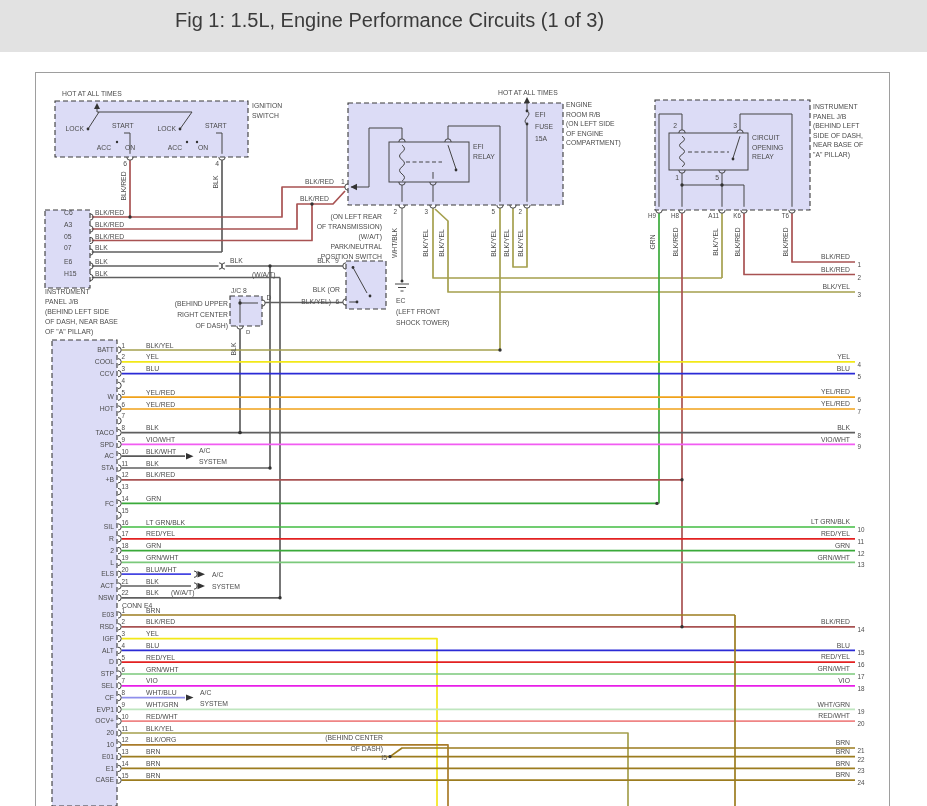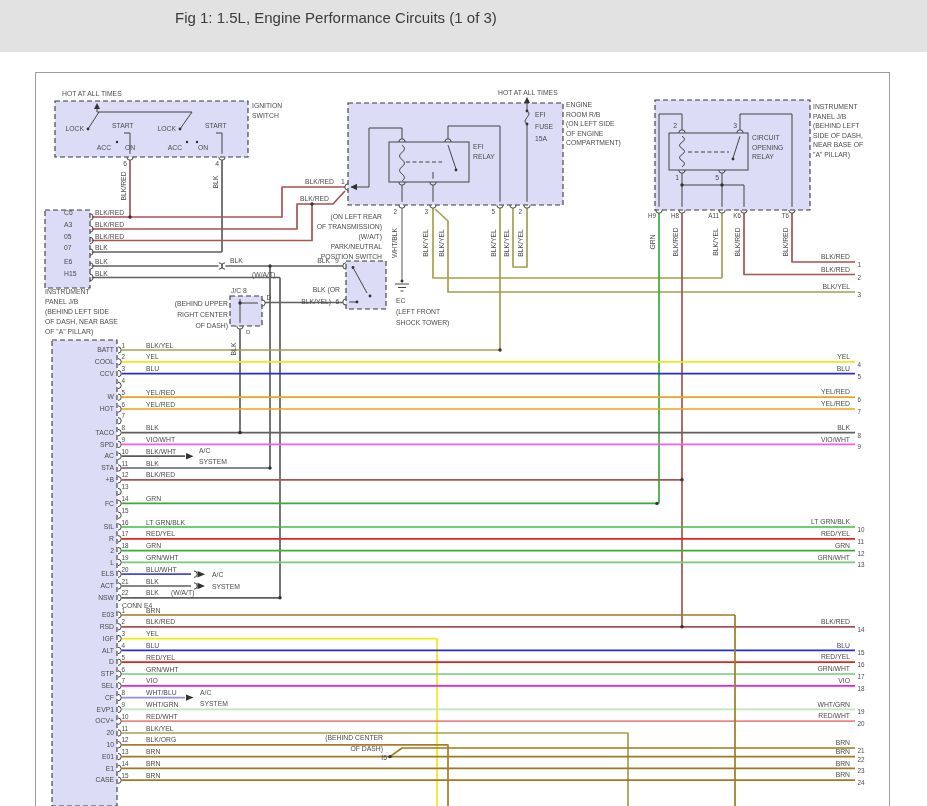--- a/index.html
+++ b/index.html
@@ -1,18 +1,18 @@
 <!DOCTYPE html>
 <html><head>
 <meta charset="utf-8">
 <style>
   html,body{margin:0;padding:0;width:927px;height:806px;overflow:hidden;background:#ffffff;}
   .titlebar{position:absolute;left:0;top:0;width:927px;height:52px;background:#e2e2e2;}
   .titlebar span{position:absolute;left:175px;top:9px;font-family:"Liberation Sans",sans-serif;
-    font-size:15px;color:#3b3b3b;white-space:nowrap;}
+    font-size:20px;color:#3b3b3b;white-space:nowrap;}
   svg{position:absolute;left:0;top:0;}
   svg text{font-family:"Liberation Sans",sans-serif;}
 </style>
 </head>
 <body>
 
 <div class="titlebar">
   <span>Fig 1: 1.5L, Engine Performance Circuits (1 of 3)</span>
 </div>
 

